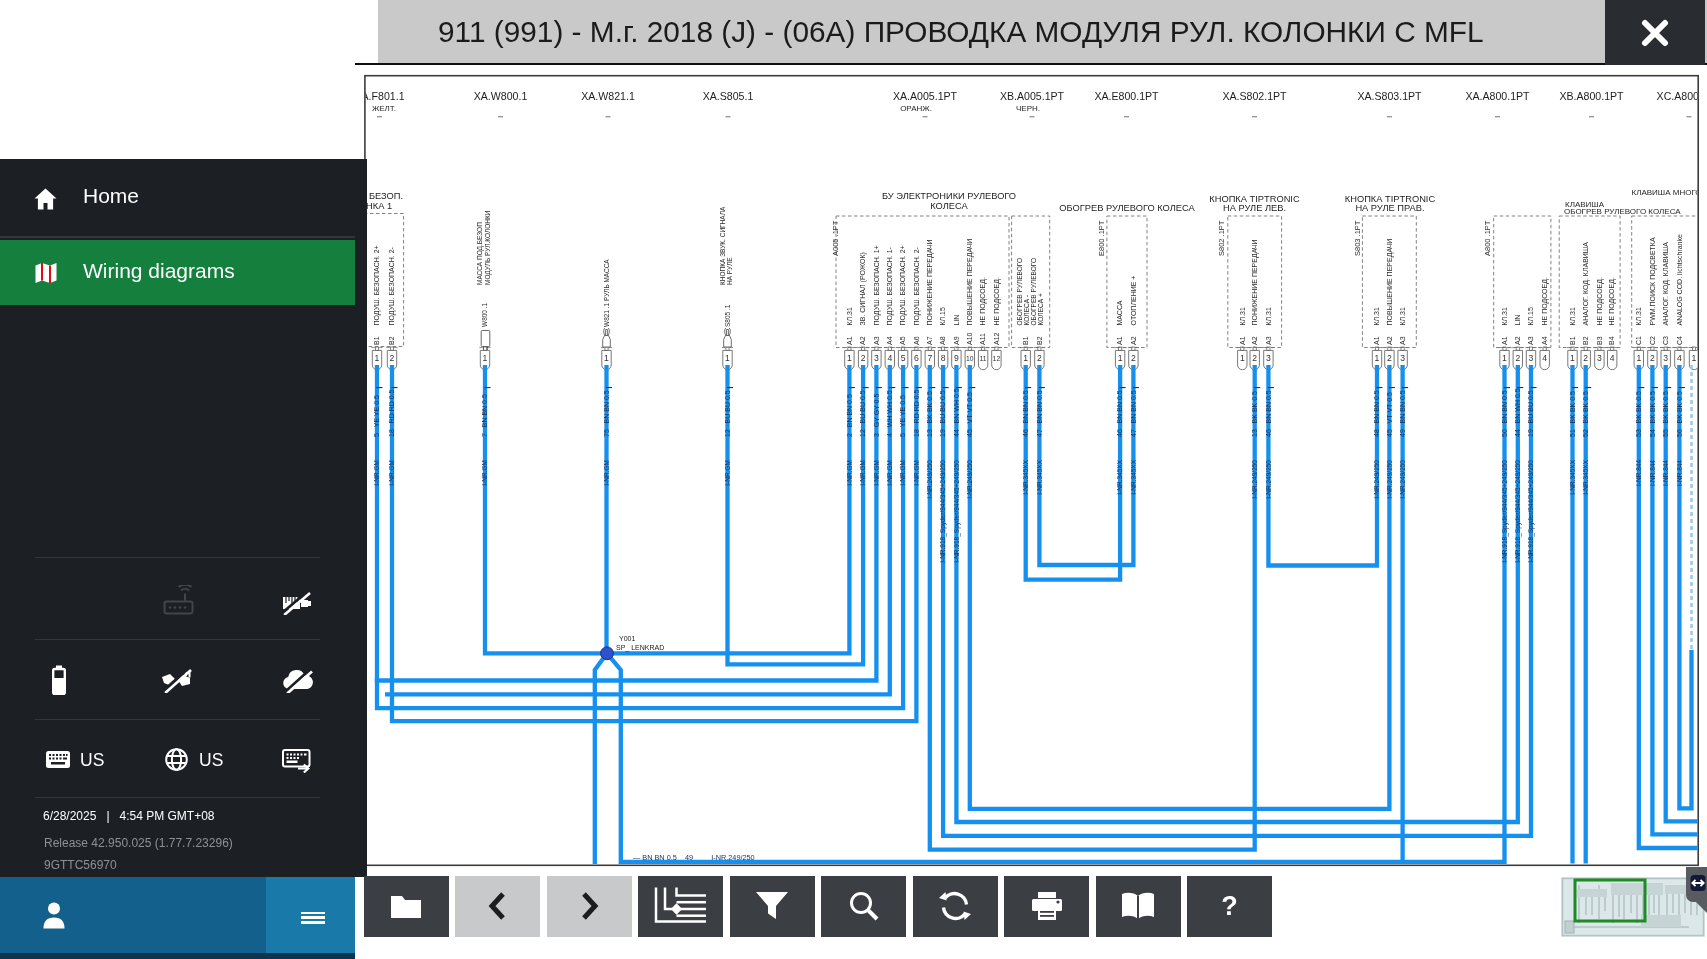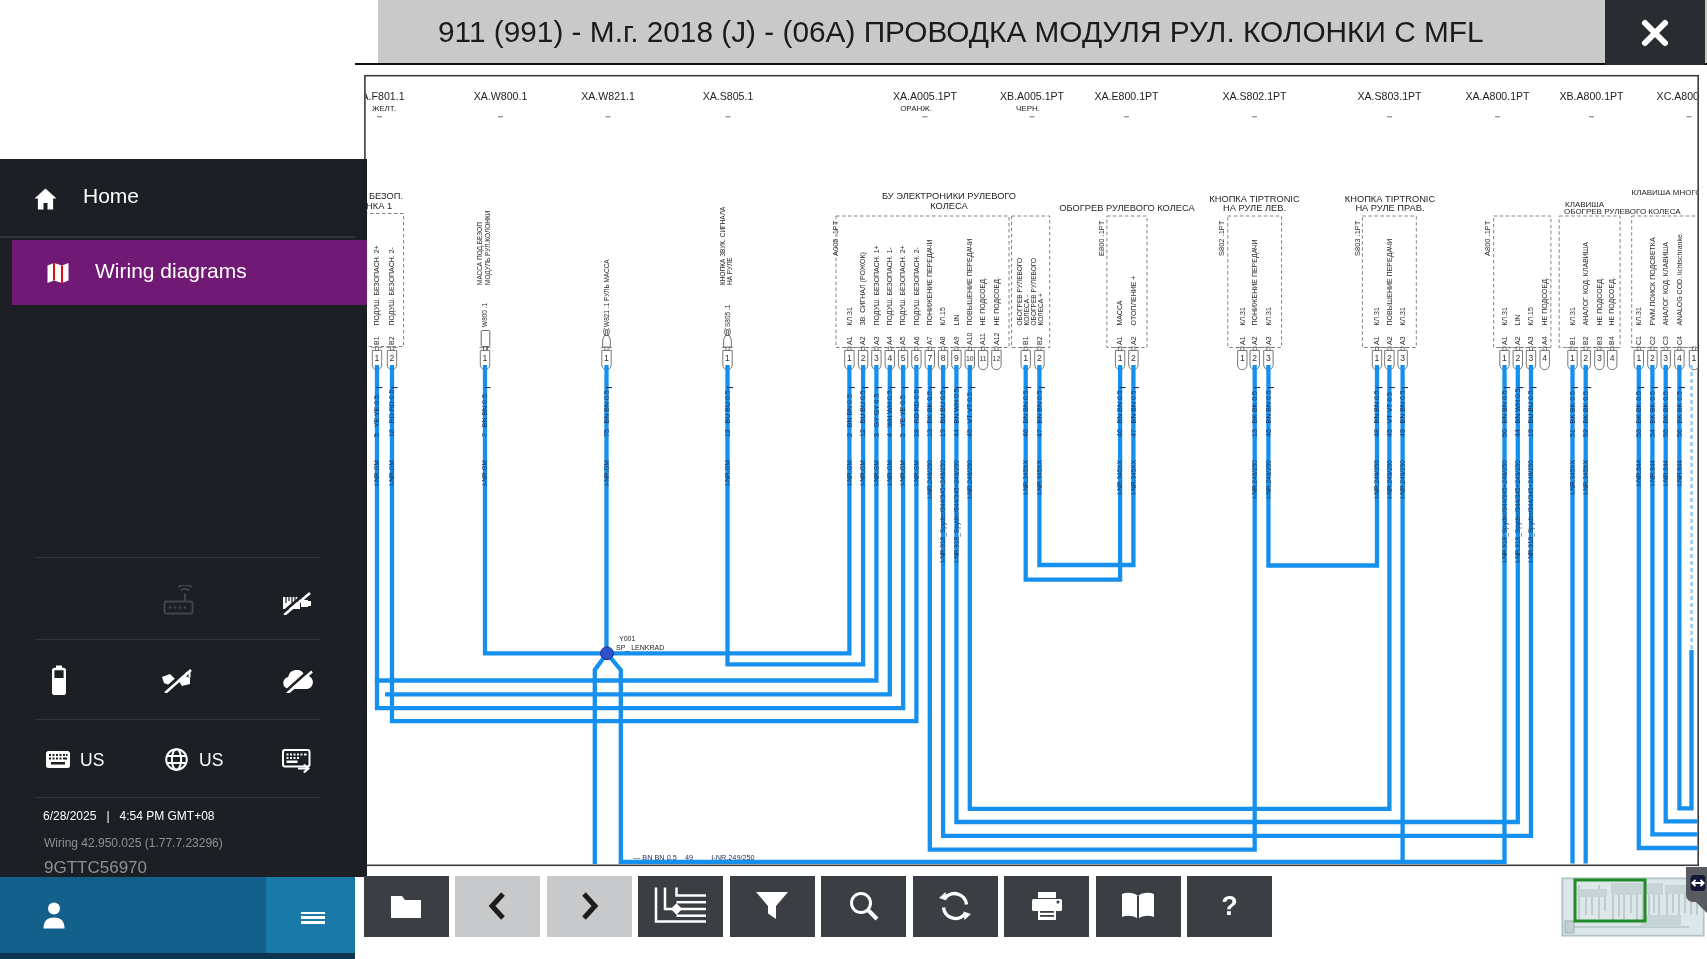--- a/index.html
+++ b/index.html
@@ -519,21 +519,21 @@
 </div>
 
 <div class="abs" style="left:0;top:159px;width:355px;height:718px;background:#1c1f24;padding-left:12px;">
 
   <div class="abs" style="left:34px;top:29px;"><svg width="23" height="23" viewBox="0 0 23 23">
         <path d="M11.5 0.5 L22.5 10.5 h-3.4 v11 h-5.6 v-6.5 h-4 v6.5 H3.9 v-11 H0.5 Z" fill="#fff"></path>
       </svg></div>
   <div class="abs" style="left:83px;top:25px;font-size:21px;color:#fff;">Home</div>
   <div class="abs" style="left:0;top:77px;width:355px;height:1.5px;background:#33363a;"></div>
 
-  <div class="abs" style="left:12px;top:80.5px;width:355px;height:65px;background:#701a75;">
+  <div class="abs" style="left:0;top:80.5px;width:355px;height:65px;background:#15803d;">
 
     <div class="abs" style="left:35px;top:22px;"><svg width="22" height="22" viewBox="0 0 22 22">
           <path d="M0.5 3.5 L7 1 L15 3.5 L21.5 1 V18.5 L15 21 L7 18.5 L0.5 21 Z" fill="#fff"></path>
           <path d="M7 1 V18.5 M15 3.5 V21" stroke="#e00b15" stroke-width="2"></path>
         </svg></div>
     <div class="abs" style="left:83px;top:19px;font-size:21px;color:#fff;">Wiring diagrams</div>
   </div>
 
   <div class="abs" style="left:35px;top:398px;width:285px;height:1px;background:#33363a;"></div>
   <div class="abs" style="left:35px;top:480px;width:285px;height:1px;background:#33363a;"></div>
@@ -625,22 +625,22 @@
           <rect x="4.5" y="8" width="2" height="2"></rect>
           <rect x="8" y="8" width="2" height="2"></rect>
           <rect x="11.5" y="8" width="2" height="2"></rect>
           <rect x="15" y="8" width="2" height="2"></rect>
           <rect x="4.5" y="11.5" width="11" height="2.5"></rect>
         </g>
         <path d="M16 19.5 h10 m-4.2 -4 l4.5 4 l-4.5 4" stroke-width="2.2"></path>
       </svg></div>
 
   <div class="abs" style="left:43px;top:650px;font-size:12px;color:#fff;">6/28/2025&nbsp;&nbsp; | &nbsp;&nbsp;4:54 PM GMT+08</div>
-  <div class="abs" style="left:44px;top:677px;font-size:12px;color:#8e9194;">Wiring 42.950.025 (1.77.7.23296)</div>
-  <div class="abs" style="left:44px;top:699px;font-size:17px;color:#8e9194;">9GTTC56970</div>
+  <div class="abs" style="left:44px;top:677px;font-size:12px;color:#8e9194;">Release 42.950.025 (1.77.7.23296)</div>
+  <div class="abs" style="left:44px;top:699px;font-size:12px;color:#8e9194;">9GTTC56970</div>
 </div>
 
 <div class="abs" style="left:0;top:877px;width:266px;height:76px;background:#14608c;"></div>
 <div class="abs" style="left:266px;top:877px;width:89px;height:76px;background:#1979a9;"></div>
 <div class="abs" style="left:0;top:953px;width:355px;height:6px;background:#0d3550;"></div>
 
 <div class="abs" style="left:42px;top:901px;"><svg width="24" height="28" viewBox="0 0 24 28">
       <circle cx="12" cy="7.5" r="6" fill="#fff"></circle>
       <path d="M1.5 27.5 q0 -11 10.5 -11 q10.5 0 10.5 11 z" fill="#fff"></path>
     </svg></div>

